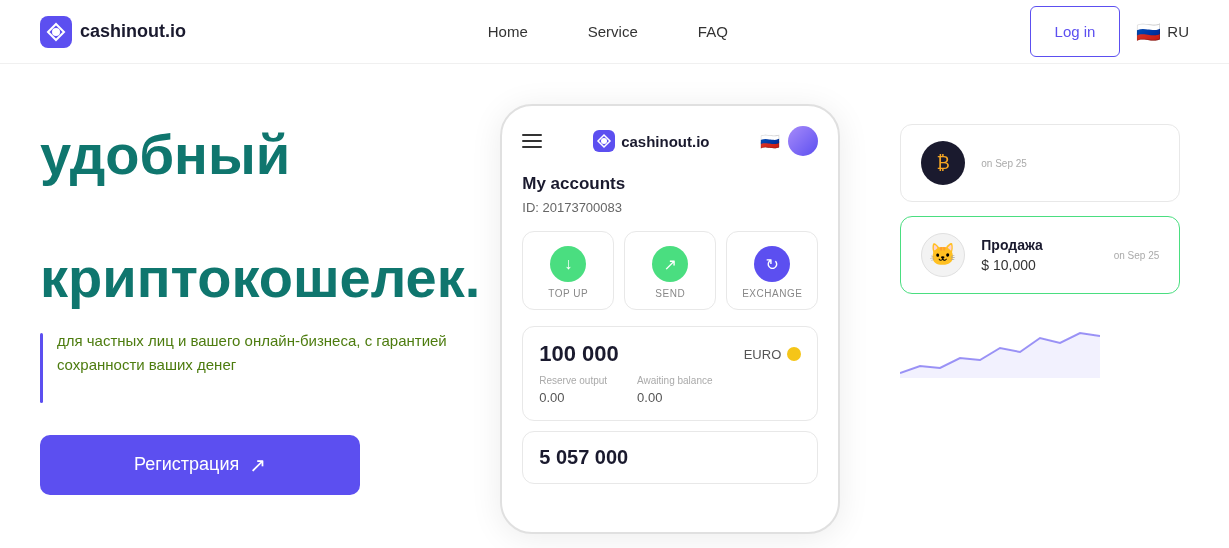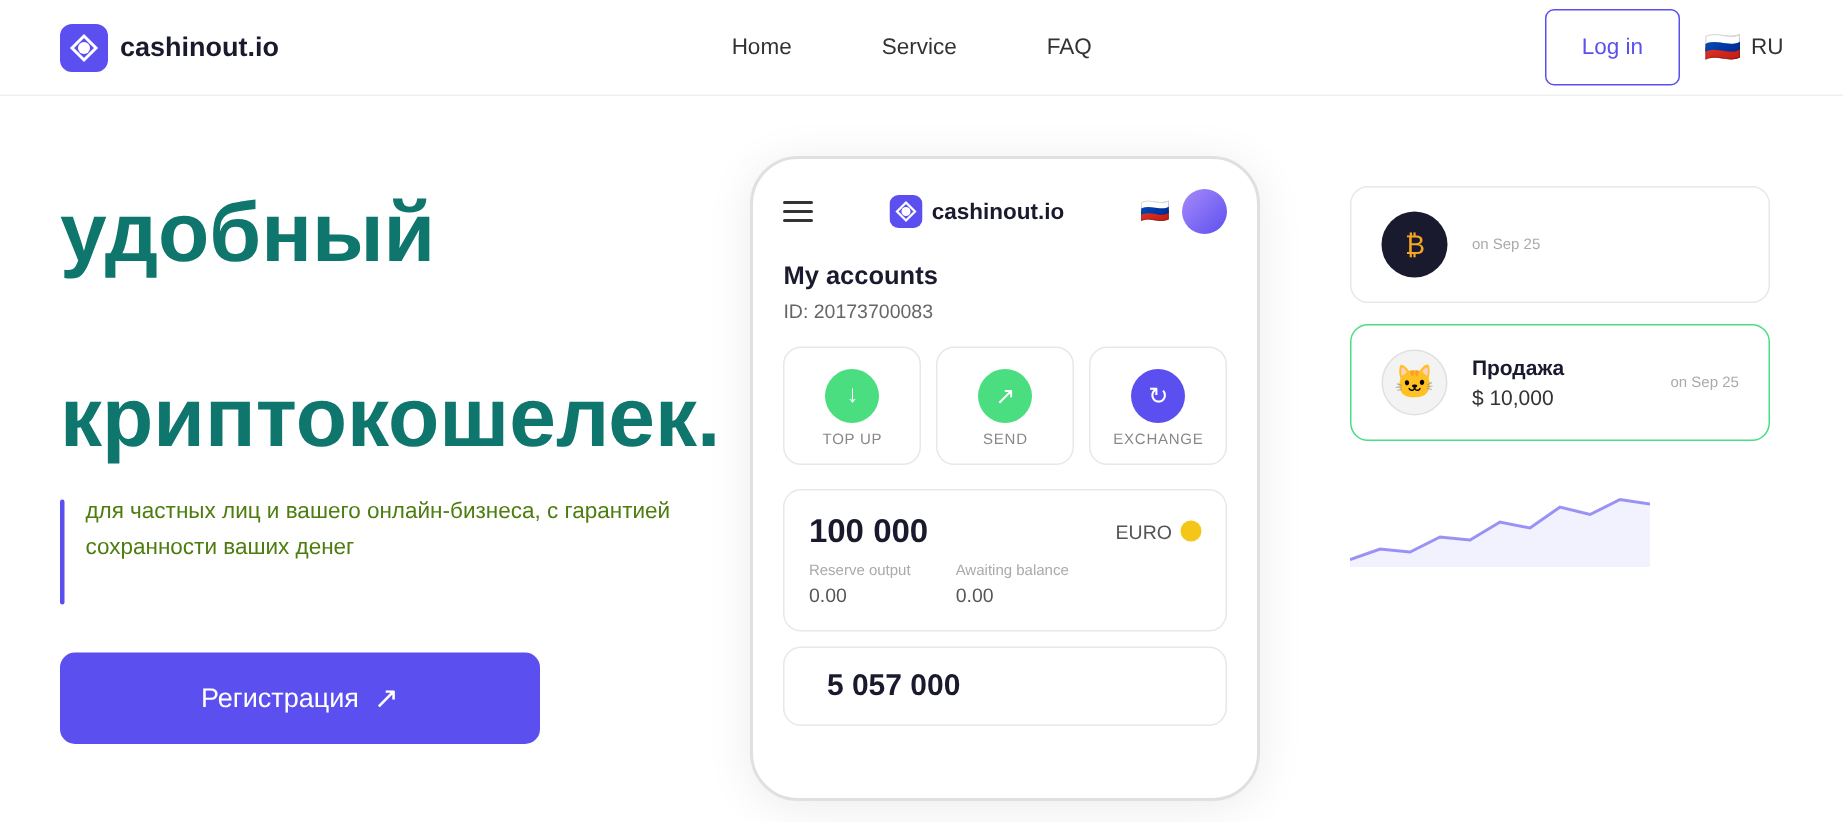--- a/index.html
+++ b/index.html
@@ -78,21 +78,21 @@
     }
     .balance-main { display: flex; align-items: center; justify-content: space-between; margin-bottom: 8px; }
     .balance-amount { font-size: 22px; font-weight: 700; color: #1a1a2e; }
     .balance-currency { display: flex; align-items: center; gap: 6px; font-size: 13px; color: #555; }
     .euro-dot { width: 14px; height: 14px; border-radius: 50%; background: #f5c518; }
     .balance-sub { display: flex; gap: 30px; }
     .balance-sub-item label { font-size: 10px; color: #aaa; display: block; margin-bottom: 2px; }
     .balance-sub-item span { font-size: 13px; color: #555; }
 
     .balance-card2 {
-      border: 1.5px solid #e8e8e8; border-radius: 12px; padding: 14px 28px; overflow: hidden;
+      border: 1.5px solid #e8e8e8; border-radius: 12px; padding: 14px 16px; overflow: hidden;
     }
     .balance-amount2 { font-size: 20px; font-weight: 700; color: #1a1a2e; }
 
     
     .right-cards { flex: 1; padding-top: 20px; padding-left: 40px; display: flex; flex-direction: column; gap: 14px; }
     .transaction-card {
       border: 1.5px solid #e8e8e8; border-radius: 12px; padding: 16px 20px;
       display: flex; align-items: center; gap: 16px; width: 280px;
     }
     .transaction-card.sell { border-color: #4ade80; }

